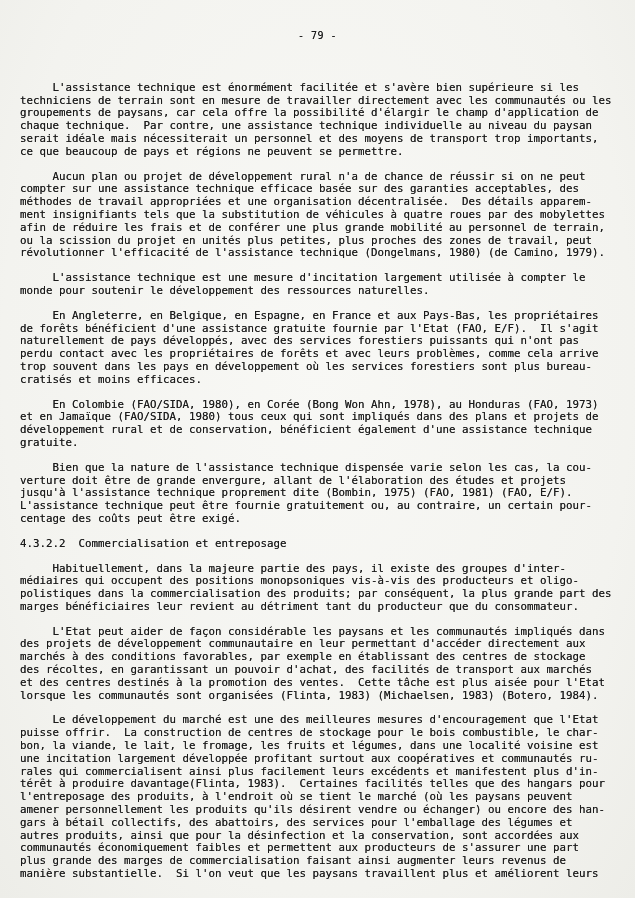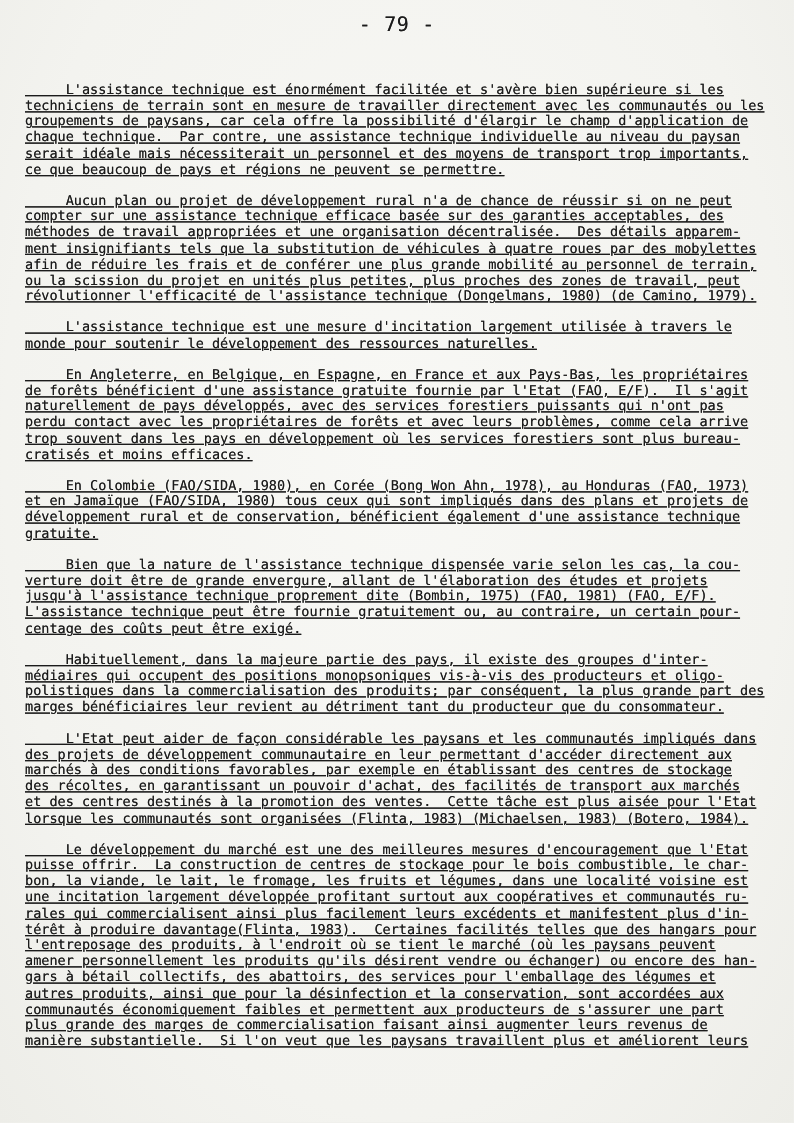--- a/index.html
+++ b/index.html
@@ -13,33 +13,32 @@
     height: 898px;
     margin: 0;
     background: #f6f6f3;
     background-image: radial-gradient(ellipse at 50% 40%, #f8f8f5 0%, #f3f3ef 70%, #ededE8 100%);
     color: #1b1b1b;
     font-family: "DejaVu Sans Mono", "Liberation Mono", monospace;
     overflow: hidden;
     box-sizing: border-box;
   }
   .page-number {
-    padding-top: 14px;
+    padding-top: 30px;
     text-align: center;
-    font-size: 16px;
+    font-size: 10px;
     line-height: 12.8px;
     letter-spacing: 0.5px;
     white-space: pre;
     text-shadow: 0 0 0.5px rgba(25,25,25,0.75);
   }
   .body-text {
     margin-top: 39px;
     padding-left: 20px;
     padding-right: 0;
-    text-decoration: underline;
   }
   .para, .heading {
     margin: 0 0 12px 0;
     font-size: 10.8px;
     line-height: 12.8px;
     white-space: pre;            
     letter-spacing: 0px;
     text-shadow: 0 0 0.5px rgba(25,25,25,0.75); 
   }
   .heading {
@@ -61,41 +60,42 @@
 ce que beaucoup de pays et régions ne peuvent se permettre.</p>
 
     <p class="para">     Aucun plan ou projet de développement rural n'a de chance de réussir si on ne peut
 compter sur une assistance technique efficace basée sur des garanties acceptables, des
 méthodes de travail appropriées et une organisation décentralisée.  Des détails apparem-
 ment insignifiants tels que la substitution de véhicules à quatre roues par des mobylettes
 afin de réduire les frais et de conférer une plus grande mobilité au personnel de terrain,
 ou la scission du projet en unités plus petites, plus proches des zones de travail, peut
 révolutionner l'efficacité de l'assistance technique (Dongelmans, 1980) (de Camino, 1979).</p>
 
-    <p class="para">     L'assistance technique est une mesure d'incitation largement utilisée à travers le
+    <p class="para">     L'assistance technique est une mesure d'incitation largement utilisée à compter le
 monde pour soutenir le développement des ressources naturelles.</p>
 
     <p class="para">     En Angleterre, en Belgique, en Espagne, en France et aux Pays-Bas, les propriétaires
 de forêts bénéficient d'une assistance gratuite fournie par l'Etat (FAO, E/F).  Il s'agit
 naturellement de pays développés, avec des services forestiers puissants qui n'ont pas
 perdu contact avec les propriétaires de forêts et avec leurs problèmes, comme cela arrive
 trop souvent dans les pays en développement où les services forestiers sont plus bureau-
 cratisés et moins efficaces.</p>
 
     <p class="para">     En Colombie (FAO/SIDA, 1980), en Corée (Bong Won Ahn, 1978), au Honduras (FAO, 1973)
 et en Jamaïque (FAO/SIDA, 1980) tous ceux qui sont impliqués dans des plans et projets de
 développement rural et de conservation, bénéficient également d'une assistance technique
 gratuite.</p>
 
     <p class="para">     Bien que la nature de l'assistance technique dispensée varie selon les cas, la cou-
 verture doit être de grande envergure, allant de l'élaboration des études et projets
 jusqu'à l'assistance technique proprement dite (Bombin, 1975) (FAO, 1981) (FAO, E/F).
 L'assistance technique peut être fournie gratuitement ou, au contraire, un certain pour-
 centage des coûts peut être exigé.</p>
 
+    <p class="heading">4.3.2.2  Commercialisation et entreposage</p>
 
     <p class="para">     Habituellement, dans la majeure partie des pays, il existe des groupes d'inter-
 médiaires qui occupent des positions monopsoniques vis-à-vis des producteurs et oligo-
 polistiques dans la commercialisation des produits; par conséquent, la plus grande part des
 marges bénéficiaires leur revient au détriment tant du producteur que du consommateur.</p>
 
     <p class="para">     L'Etat peut aider de façon considérable les paysans et les communautés impliqués dans
 des projets de développement communautaire en leur permettant d'accéder directement aux
 marchés à des conditions favorables, par exemple en établissant des centres de stockage
 des récoltes, en garantissant un pouvoir d'achat, des facilités de transport aux marchés

